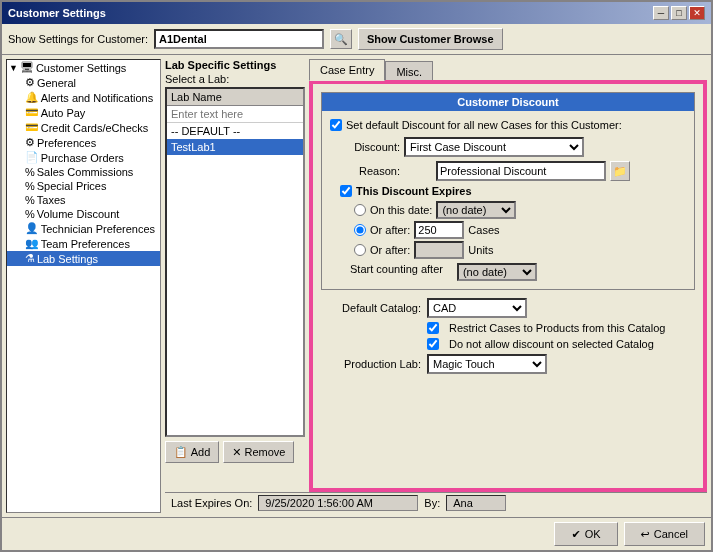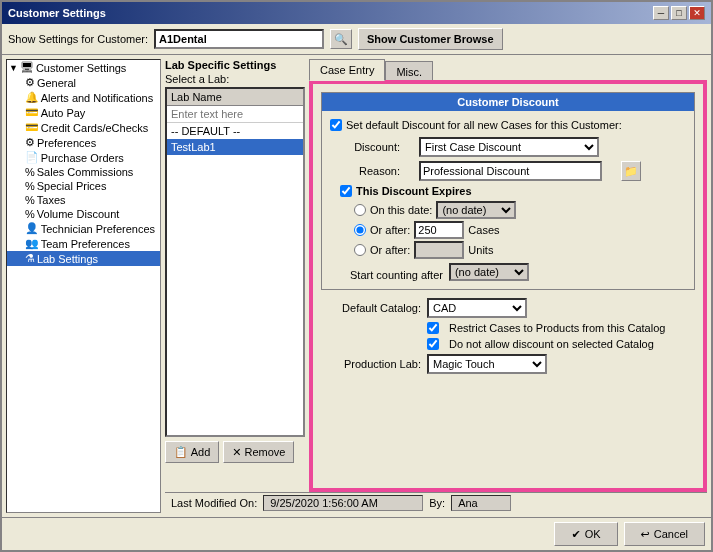--- a/index.html
+++ b/index.html
@@ -49,35 +49,35 @@
     .tab.active { background: #ece9d8; border-bottom: 1px solid #ece9d8; z-index: 1; height: 22px; }
     
     
     .tab-content { flex: 1; border: 4px solid #ec4899; background: #ece9d8; padding: 8px; margin-top: -1px; }
     
     
     .discount-section { border: 1px solid #848284; background: #ece9d8; }
     .discount-header { background: #316ac5; color: white; text-align: center; padding: 3px; font-size: 11px; font-weight: bold; }
     .discount-body { padding: 8px; }
     .checkbox-row { display: flex; align-items: center; gap: 4px; margin-bottom: 6px; }
-    .form-row { display: flex; align-items: center; gap: 19px; margin-bottom: 4px; margin-left: 10px; }
+    .form-row { display: flex; align-items: center; gap: 4px; margin-bottom: 4px; margin-left: 10px; }
     .form-label { min-width: 60px; text-align: right; font-size: 11px; }
     .form-select { height: 20px; border: 2px inset #848284; background: white; font-size: 11px; cursor: pointer; }
     .form-select-wide { width: 180px; }
     .form-input { height: 20px; border: 2px inset #848284; background: white; font-size: 11px; padding: 0 2px; }
     .icon-btn { width: 20px; height: 20px; background: #d4d0c8; border: 1px solid #848284; border-top-color: #fff; border-left-color: #fff; cursor: pointer; display: flex; align-items: center; justify-content: center; }
     
     .expires-section { margin-left: 10px; margin-top: 0; }
     .expires-title { display: flex; align-items: center; gap: 4px; font-weight: bold; margin-bottom: 4px; }
     .radio-row { display: flex; align-items: center; gap: 4px; margin: 2px 0 2px 14px; }
     .radio-input { width: 50px; height: 18px; border: 2px inset #848284; background: white; font-size: 11px; padding: 0 2px; }
     .radio-select { height: 18px; border: 2px inset #848284; background: #d4d0c8; font-size: 11px; }
     .units-box { width: 50px; height: 18px; border: 2px inset #848284; background: #d4d0c8; }
     
-    .start-counting { margin-top: 4px; margin-left: 10px; display: flex; align-items: flex-end; gap: 6px; }
+    .start-counting { margin-top: 4px; margin-left: 10px; display: flex; align-items: flex-start; gap: 14px; }
     
     .bottom-section { margin-top: 8px; }
     .bottom-row { display: flex; align-items: center; gap: 6px; margin-bottom: 4px; }
     .bottom-label { min-width: 100px; text-align: right; font-size: 11px; }
     .checkbox-label { font-size: 11px; margin-left: 4px; }
     
     
     .status-bar { background: #ece9d8; border-top: 1px solid #848284; padding: 2px 6px; display: flex; align-items: center; gap: 6px; font-size: 11px; }
     .status-field { background: #d4d0c8; border: 1px inset #848284; padding: 1px 6px; min-width: 160px; }
     
@@ -241,21 +241,21 @@
                   <span class="form-label">Discount:</span>
                   <select class="form-select form-select-wide">
                     <option>First Case Discount</option>
                     <option>No Discount</option>
                     <option>Standard Discount</option>
                   </select>
                 </div>
 
                 <div class="form-row">
                   <span class="form-label">Reason:</span>
-                  <input type="text" class="form-input" style="width: 183px;" value="Professional Discount">
+                  <input type="text" class="form-input" style="width: 170px; margin-left: 32px;" value="Professional Discount">
                   <button class="icon-btn">
                     <span>📁</span>
                   </button>
                 </div>
 
                 <div class="expires-section">
                   <div class="expires-title">
                     <input type="checkbox" checked="" style="">
                     <span>This Discount Expires</span>
                   </div>
@@ -320,21 +320,21 @@
                   <option>Magic Touch</option>
                   <option>TestLab1</option>
                 </select>
               </div>
             </div>
           </div>
         </div>
       </div>
 
       <div class="status-bar">
-        <span>Last Modified On:</span>
+        <span>Last Expires On:</span>
         <span class="status-field">9/25/2020 1:56:00 AM</span>
         <span>By:</span>
         <span class="status-field" style="min-width:60px;">Ana</span>
       </div>
     </div>
   </div>
 
   <div class="footer">
     <button class="footer-btn">
       <span>✔</span>

